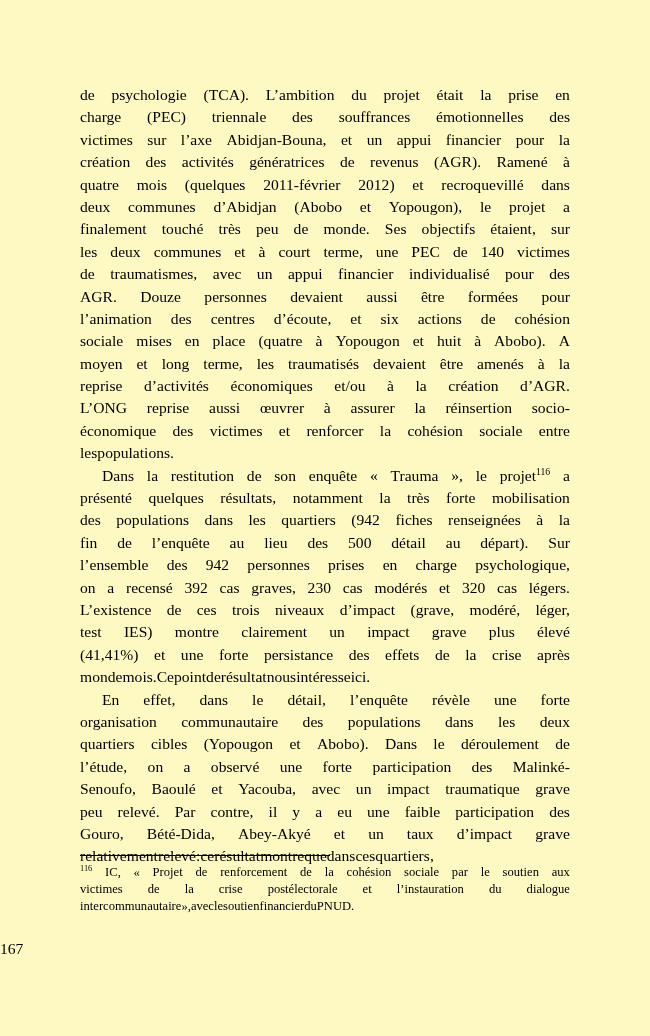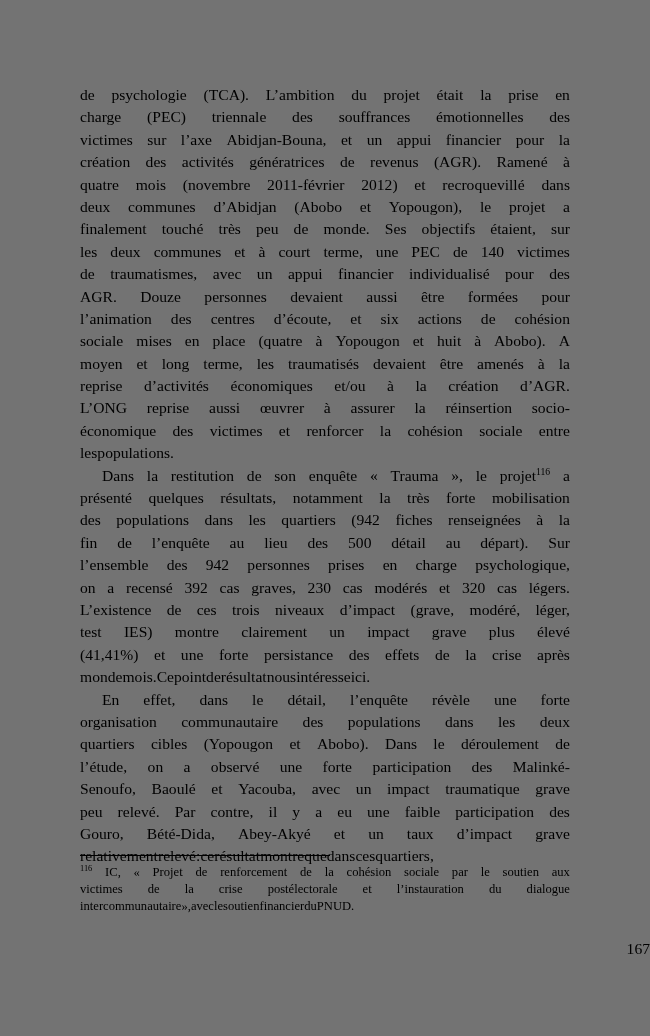--- a/index.html
+++ b/index.html
@@ -14,21 +14,21 @@
     position: relative;
     font-family: "Liberation Serif", "DejaVu Serif", serif;
     color: #000000;
     overflow: hidden;
   }
   .page {
     position: absolute;
     left: 0; top: 0;
     width: 650px;
     height: 1036px;
-    background: #737373;
+    background: #fef9c3;
   }
   .text-column {
     position: absolute;
     left: 80px;
     top: 84px;
     width: 490px;
   }
   
   .line {
     display: flex;
@@ -89,37 +89,37 @@
     vertical-align: super;
     line-height: 0;
   }
 
   
   .page-number {
     position: absolute;
     left: 0;
     top: 938px;
     width: 650px;
-    text-align: right;
+    text-align: left;
     font-size: 15.6px;
     line-height: 22px;
   }
 </style>
 </head>
 <body>
 
 <div class="page">
 
   <div class="text-column">
       <div>
         <div class="line just"><span class="w">de</span><span class="w">psychologie</span><span class="w">(TCA).</span><span class="w">L’ambition</span><span class="w">du</span><span class="w">projet</span><span class="w">était</span><span class="w">la</span><span class="w">prise</span><span class="w">en</span></div>
         <div class="line just"><span class="w">charge</span><span class="w">(PEC)</span><span class="w">triennale</span><span class="w">des</span><span class="w">souffrances</span><span class="w">émotionnelles</span><span class="w">des</span></div>
         <div class="line just"><span class="w">victimes</span><span class="w">sur</span><span class="w">l’axe</span><span class="w">Abidjan-Bouna,</span><span class="w">et</span><span class="w">un</span><span class="w">appui</span><span class="w">financier</span><span class="w">pour</span><span class="w">la</span></div>
         <div class="line just"><span class="w">création</span><span class="w">des</span><span class="w">activités</span><span class="w">génératrices</span><span class="w">de</span><span class="w">revenus</span><span class="w">(AGR).</span><span class="w">Ramené</span><span class="w">à</span></div>
-        <div class="line just"><span class="w">quatre</span><span class="w">mois</span><span class="w">(novembre</span><span class="w">2011-février</span><span class="w">2012)</span><span class="w">et</span><span class="w">recroquevillé</span><span class="w">dans</span></div>
+        <div class="line just"><span class="w">quatre</span><span class="w">mois</span><span class="w">(quelques</span><span class="w">2011-février</span><span class="w">2012)</span><span class="w">et</span><span class="w">recroquevillé</span><span class="w">dans</span></div>
         <div class="line just"><span class="w">deux</span><span class="w">communes</span><span class="w">d’Abidjan</span><span class="w">(Abobo</span><span class="w">et</span><span class="w">Yopougon),</span><span class="w">le</span><span class="w">projet</span><span class="w">a</span></div>
         <div class="line just"><span class="w">finalement</span><span class="w">touché</span><span class="w">très</span><span class="w">peu</span><span class="w">de</span><span class="w">monde.</span><span class="w">Ses</span><span class="w">objectifs</span><span class="w">étaient,</span><span class="w">sur</span></div>
         <div class="line just"><span class="w">les</span><span class="w">deux</span><span class="w">communes</span><span class="w">et</span><span class="w">à</span><span class="w">court</span><span class="w">terme,</span><span class="w">une</span><span class="w">PEC</span><span class="w">de</span><span class="w">140</span><span class="w">victimes</span></div>
         <div class="line just"><span class="w">de</span><span class="w">traumatismes,</span><span class="w">avec</span><span class="w">un</span><span class="w">appui</span><span class="w">financier</span><span class="w">individualisé</span><span class="w">pour</span><span class="w">des</span></div>
         <div class="line just"><span class="w">AGR.</span><span class="w">Douze</span><span class="w">personnes</span><span class="w">devaient</span><span class="w">aussi</span><span class="w">être</span><span class="w">formées</span><span class="w">pour</span></div>
         <div class="line just"><span class="w">l’animation</span><span class="w">des</span><span class="w">centres</span><span class="w">d’écoute,</span><span class="w">et</span><span class="w">six</span><span class="w">actions</span><span class="w">de</span><span class="w">cohésion</span></div>
         <div class="line just"><span class="w">sociale</span><span class="w">mises</span><span class="w">en</span><span class="w">place</span><span class="w">(quatre</span><span class="w">à</span><span class="w">Yopougon</span><span class="w">et</span><span class="w">huit</span><span class="w">à</span><span class="w">Abobo).</span><span class="w">A</span></div>
         <div class="line just"><span class="w">moyen</span><span class="w">et</span><span class="w">long</span><span class="w">terme,</span><span class="w">les</span><span class="w">traumatisés</span><span class="w">devaient</span><span class="w">être</span><span class="w">amenés</span><span class="w">à</span><span class="w">la</span></div>
         <div class="line just"><span class="w">reprise</span><span class="w">d’activités</span><span class="w">économiques</span><span class="w">et/ou</span><span class="w">à</span><span class="w">la</span><span class="w">création</span><span class="w">d’AGR.</span></div>
         <div class="line just"><span class="w">L’ONG</span><span class="w">reprise</span><span class="w">aussi</span><span class="w">œuvrer</span><span class="w">à</span><span class="w">assurer</span><span class="w">la</span><span class="w">réinsertion</span><span class="w">socio-</span></div>

